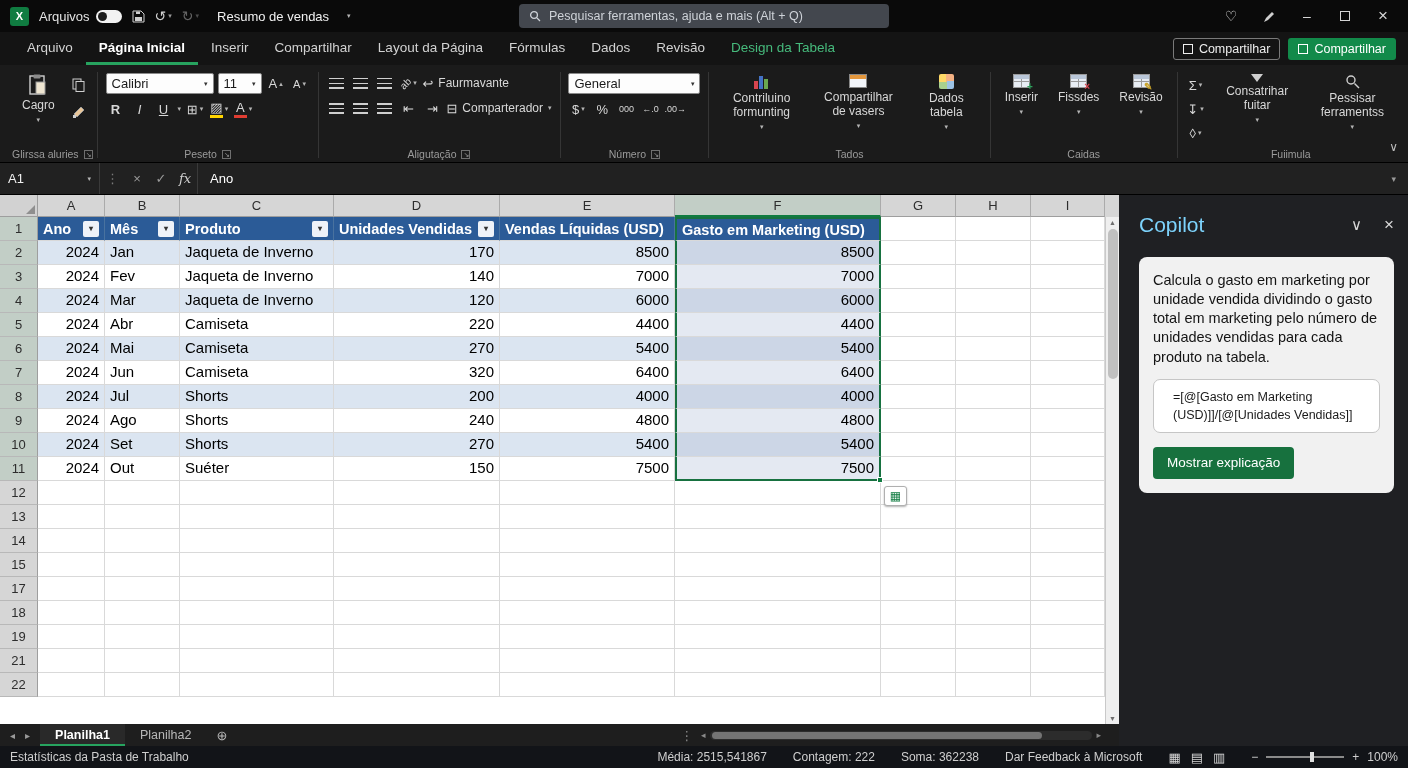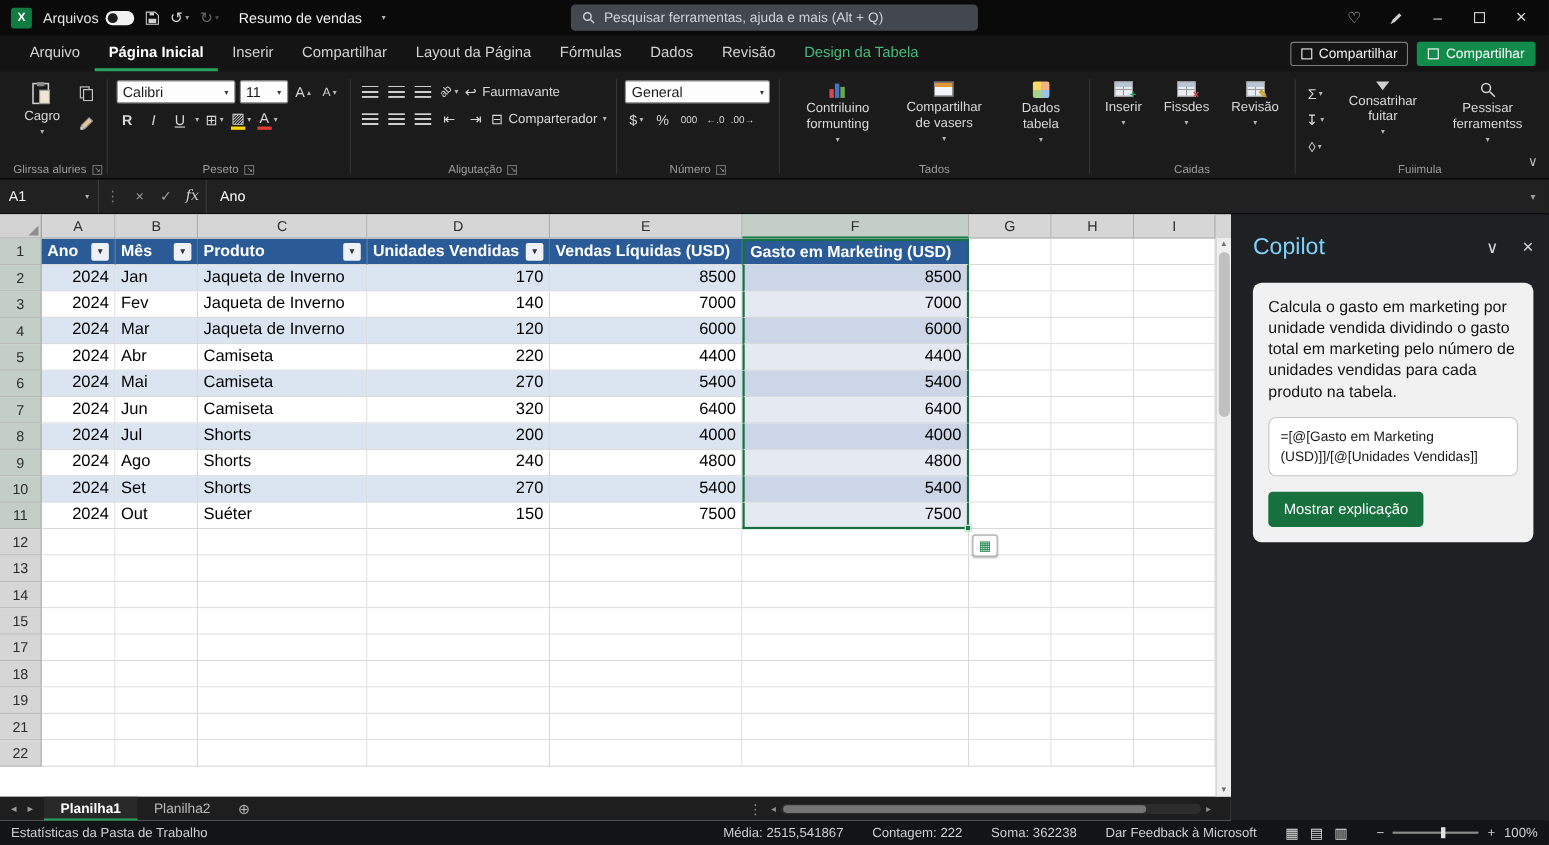--- a/index.html
+++ b/index.html
@@ -57,21 +57,21 @@
   .badge{position:absolute;right:-4px;bottom:-5px;font-size:10px;font-weight:bold}
   .ic-cf{width:16px;height:15px;display:flex;gap:1px;align-items:flex-end}
   .ic-cf i{display:block;width:4px}
   .ic-fat{width:18px;height:14px;border:1px solid #888;background:linear-gradient(#e3973d 0 4px,#f2f5fa 4px)}
   .ic-cs{width:15px;height:15px;border-radius:2px;background:conic-gradient(#f4b183 0 25%,#9dc3e6 0 50%,#a9d18e 0 75%,#ffd966 0)}
   .funnel{width:0;height:0;border-left:6px solid transparent;border-right:6px solid transparent;border-top:8px solid #cfcfcf}
   .ribcollapse{position:absolute;right:10px;bottom:8px;color:#bdbdbd;font-size:12px}
 
   
   .fbar{height:32px;background:#212121;display:flex;align-items:center;flex:none;color:#ddd;border-bottom:1px solid #000;font-size:13px}
-  .namebox{width:90px;height:100%;display:flex;align-items:center;padding:0 8px;border-right:1px solid #3a3a3a;gap:6px;color:#f0f0f0}
+  .namebox{width:100px;height:100%;display:flex;align-items:center;padding:0 8px;border-right:1px solid #3a3a3a;gap:6px;color:#f0f0f0}
   .namebox .nb{flex:1}
   .fbdots{padding:0 6px;color:#7b7b7b}
   .fbtn{width:24px;text-align:center;color:#9a9a9a}
   .fx{font-family:"DejaVu Serif",serif;font-style:italic;color:#cfcfcf}
   .fcontent{flex:1;padding:0 12px;color:#fff;border-left:1px solid #3a3a3a;height:100%;display:flex;align-items:center}
   .fexpand{padding:0 12px;color:#9a9a9a;font-size:9px}
 
   
   .main{flex:1;display:flex;min-height:0}
   .gridregion{width:1119px;display:flex;flex-direction:column;position:relative;background:#fff;flex:none}
@@ -108,21 +108,21 @@
   .hscroll{display:flex;align-items:center;gap:4px;width:400px;margin-right:18px;color:#8a8a8a;font-size:9px}
   .htrack{flex:1;height:9px;background:#2c2c2c;border-radius:5px;position:relative}
   .hthumb{position:absolute;left:2px;top:1px;height:7px;width:330px;background:#747474;border-radius:4px}
 
   
   .copilot{flex:1;background:#1f2023;display:flex;flex-direction:column;padding:18px 14px 10px 20px;min-width:0}
   .cphead{display:flex;align-items:center;color:#ececec}
   .cptitle{font-size:21px;color:#7dd3fc}
   .cpicons{margin-left:auto;display:flex;align-items:center;gap:22px;color:#d9d9d9;font-size:15px}
   .cpcard{margin-top:20px;background:#f1f1f1;border-radius:8px;padding:14px;color:#141414;font-size:14.5px;line-height:1.32}
-  .cpformula{margin-top:12px;background:#fff;border:1px solid #c6c6c6;border-radius:7px;padding:8px 10px;font-size:12.5px;line-height:1.45;color:#1a1a1a;word-break:break-word}
+  .cpformula{margin-top:12px;background:#fff;border:1px solid #c6c6c6;border-radius:7px;padding:8px 19px;font-size:12.5px;line-height:1.45;color:#1a1a1a;word-break:break-word}
   .cpbtn{margin-top:14px;display:inline-block;background:#17713e;color:#fff;font-size:13.5px;padding:7px 14px;border-radius:4px}
 
   
   .statusbar{height:22px;background:#121418;display:flex;align-items:center;color:#cfcfcf;font-size:12px;padding:0 10px;flex:none}
   .sbright{margin-left:auto;display:flex;align-items:center;gap:26px}
   .viewicons{display:flex;align-items:center;gap:10px;font-size:13px;color:#d6d6d6}
   .zoomctl{display:flex;align-items:center;gap:8px}
   .zline{width:78px;height:2px;background:#8a8a8a;position:relative}
   .zthumb{position:absolute;left:56%;top:-4px;width:4px;height:10px;background:#e0e0e0}
 </style>

